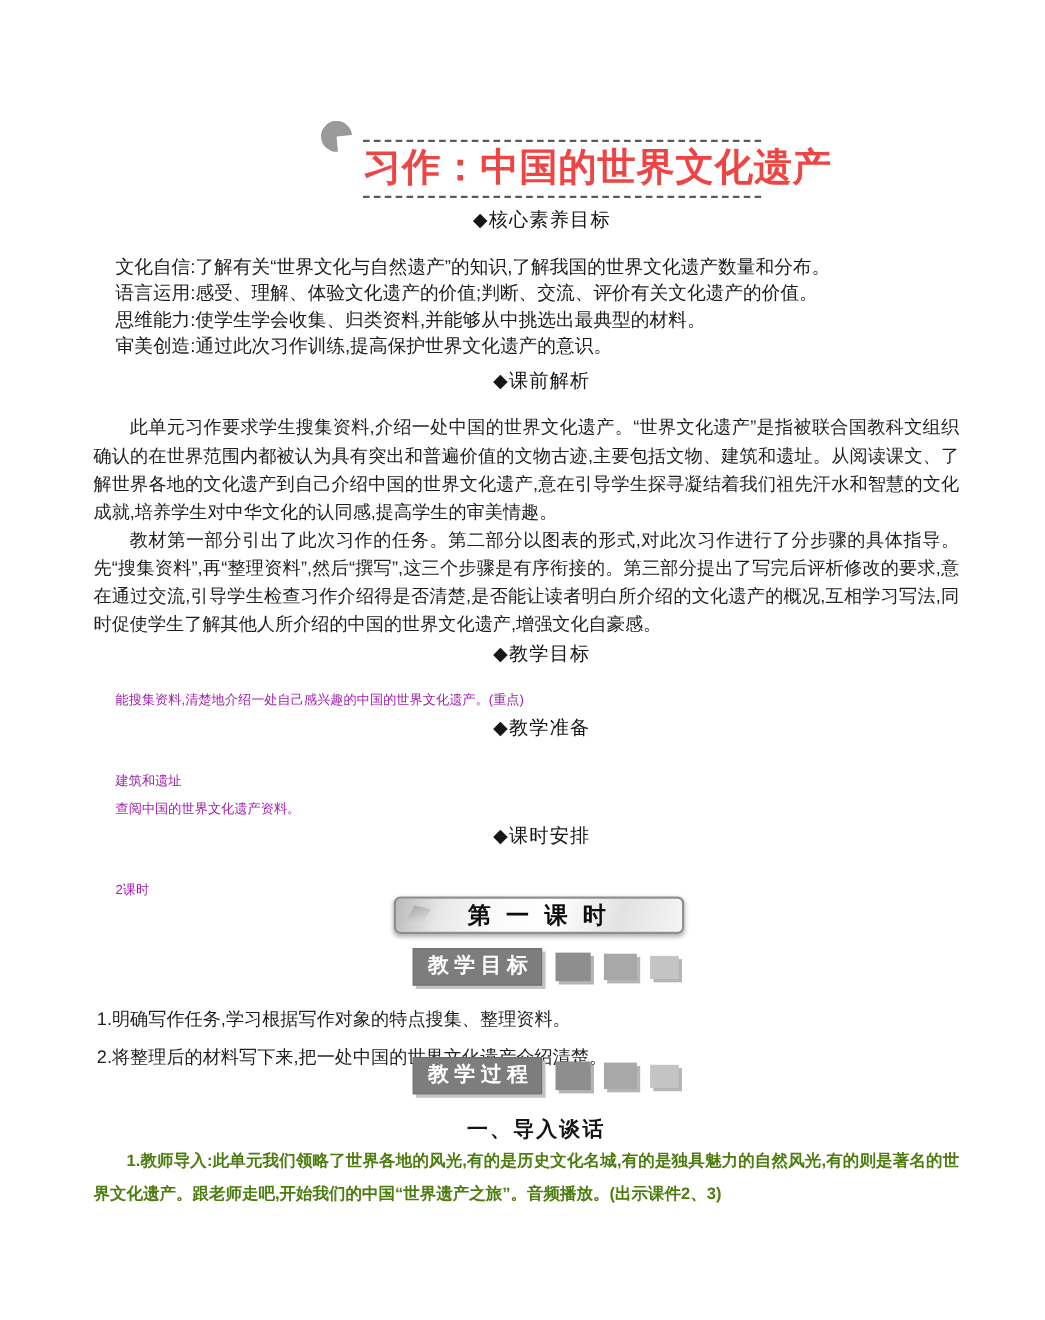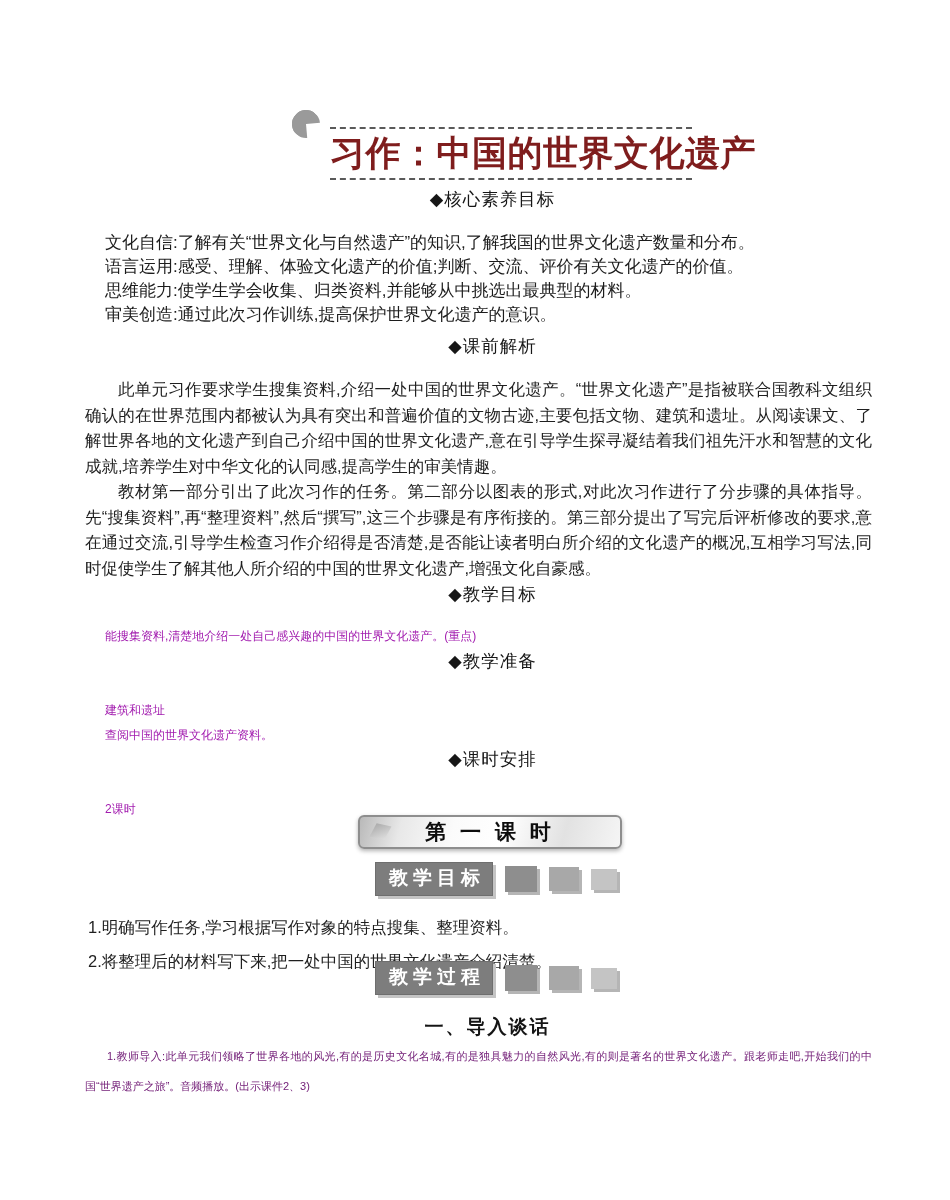--- a/index.html
+++ b/index.html
@@ -24,21 +24,21 @@
     transform:rotate(40deg);
   }
   .title-inner{
     margin-left:38px; margin-top:17px;
     border-top:2px dashed #5a5a5a;
     border-bottom:2px dashed #5a5a5a;
     padding:2px 0 3px;
   }
   .doc-title{
     font-size:35px; font-weight:800; line-height:44px;
-    letter-spacing:0.5px; color:#7f1d1d; white-space:nowrap;
+    letter-spacing:0.5px; color:#ef4444; white-space:nowrap;
   }
 
   
   .sec-head{
     position:absolute; left:85px; right:80px;
     text-align:center; transform:translateX(15px);
     font-size:17.5px; font-weight:500; color:#161616;
     letter-spacing:1px;
   }
 
@@ -91,22 +91,22 @@
 
   .lesson-goal{ position:absolute; left:88px; right:80px; font-size:16.5px; line-height:25px; color:#1f1f1f; }
 
   .process-head{
     position:absolute; left:85px; right:80px;
     text-align:center; transform:translateX(10px);
     font-size:19px; font-weight:600; color:#141414; letter-spacing:2px;
   }
   .process-para{
     position:absolute; left:85px; right:78px;
-    font-size:11px; line-height:30px;
-    text-align:justify; text-indent:2em; color:#701a75;
+    font-size:15px; line-height:30px;
+    text-align:justify; text-indent:2em; color:#4d7c0f;font-weight:bold;
   }
 </style>
 </head>
 <body>
 
 <div class="page">
 
   <div class="title-wrap">
     <span class="c-deco"></span>
     <div class="title-inner">

